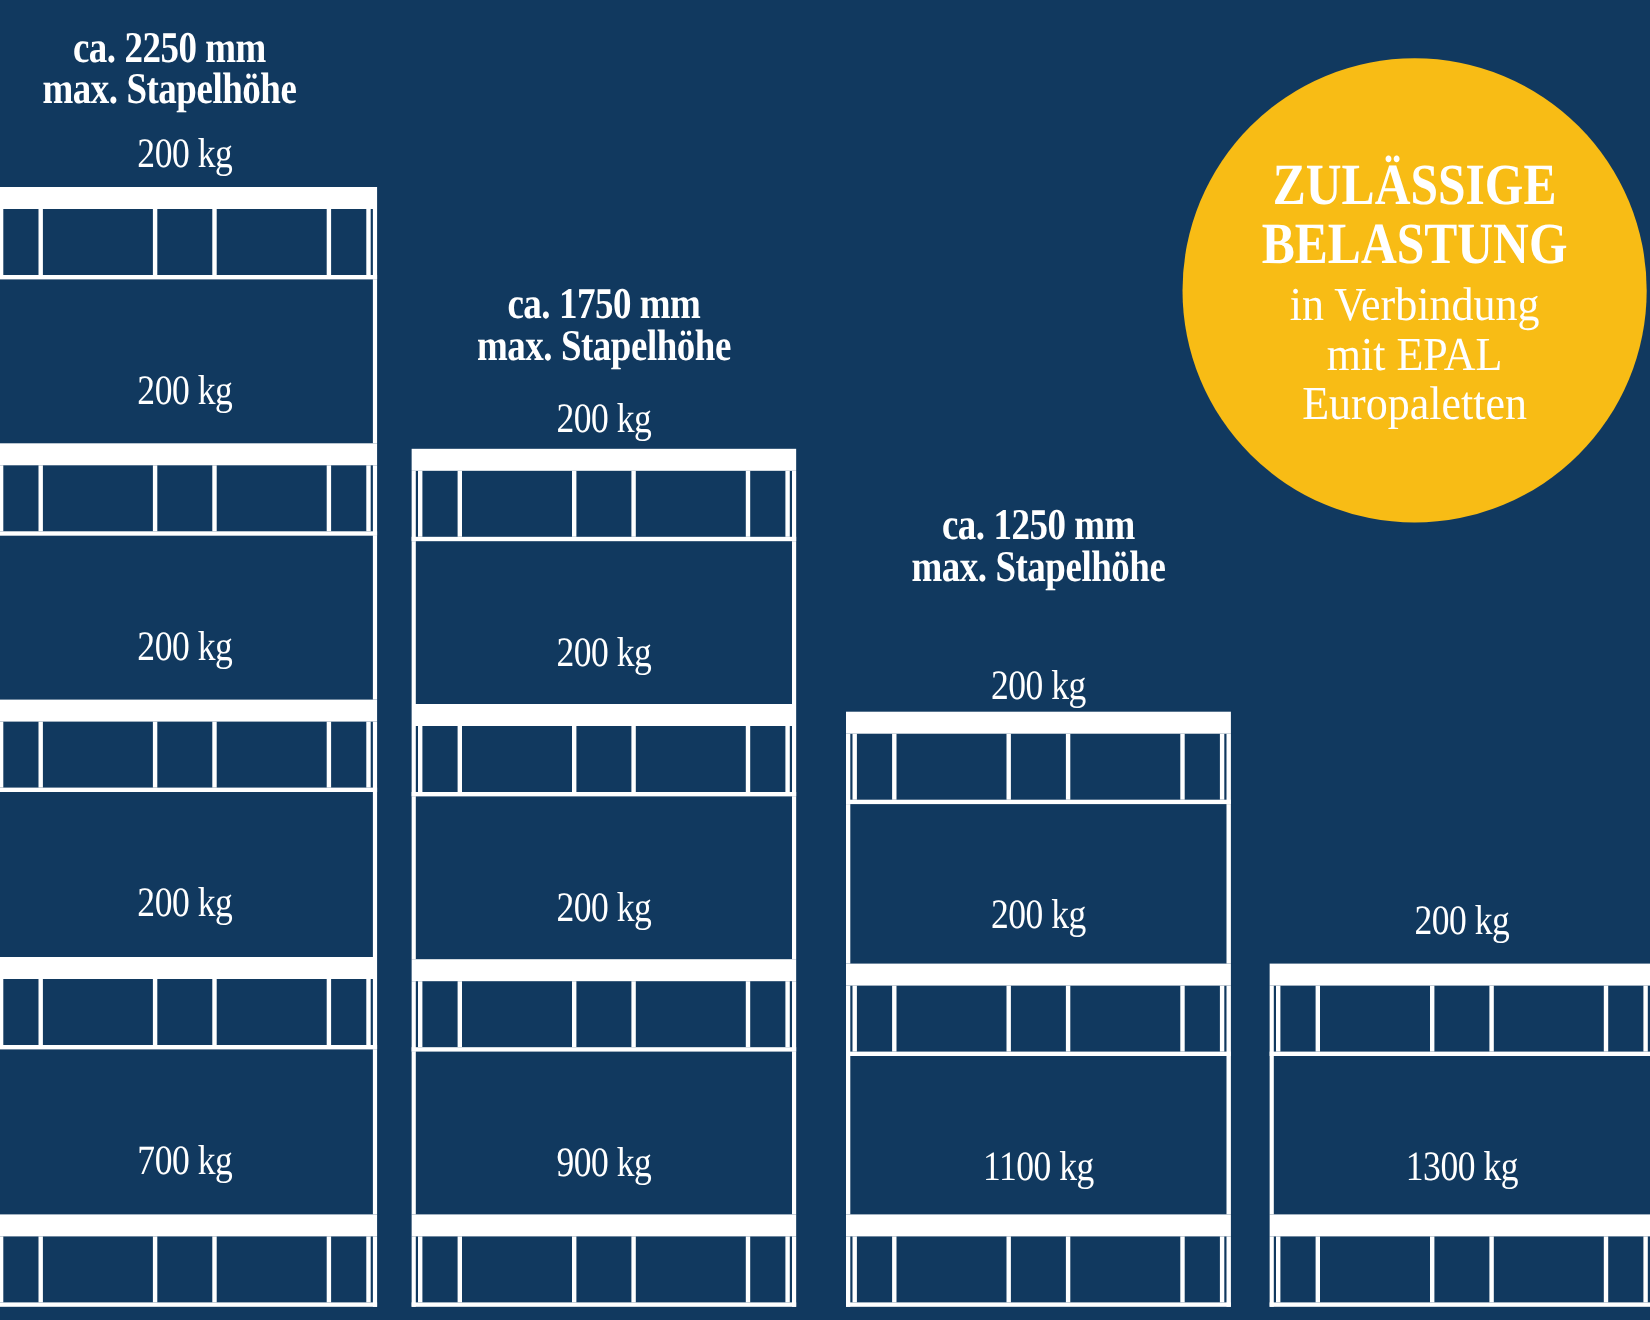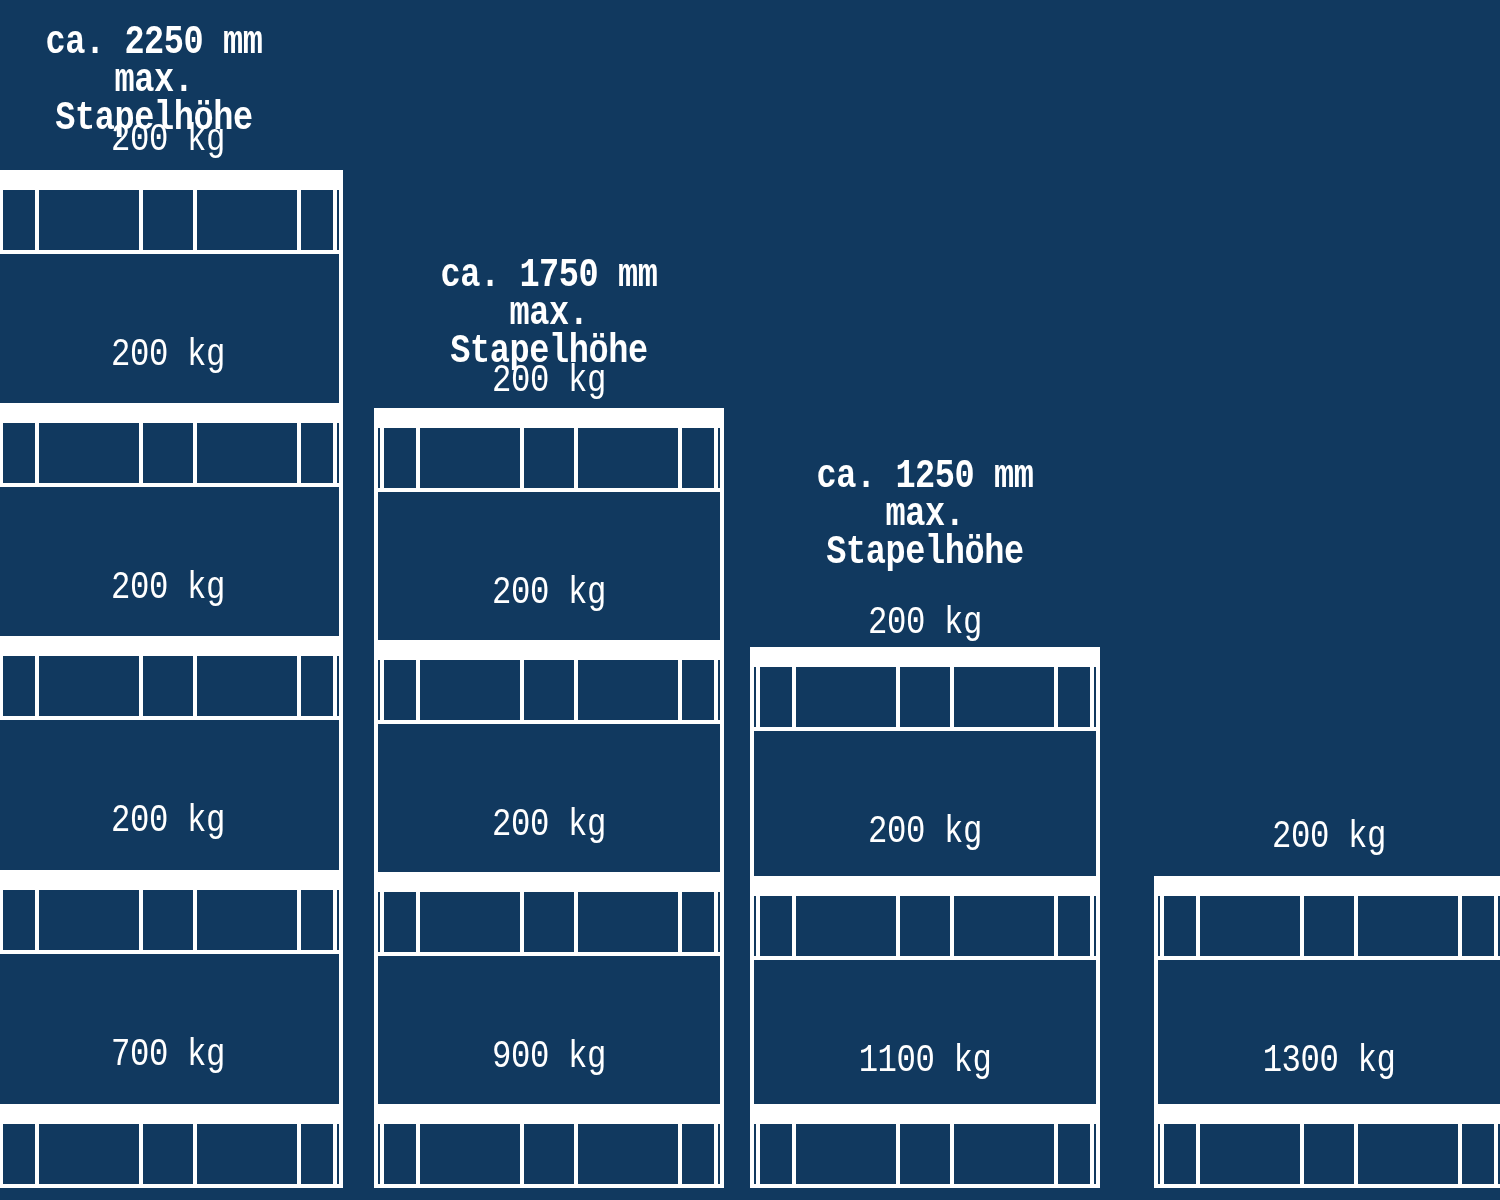--- a/index.html
+++ b/index.html
@@ -6,21 +6,21 @@
     --color-background:#11395F;
     --color-line:#FFFFFF;
     --color-badge:#F8BC15;
     --color-text:#FFFFFF;
   }
   *{box-sizing:border-box}
   html,body{margin:0;padding:0;background:var(--color-background)}
   .canvas{
     position:relative;width:1500px;height:1200px;overflow:hidden;
     background:var(--color-background);
-    font-family:Liberation Mono, monospace;
+    font-family:Liberation Serif, serif;
     color:var(--color-text);
   }
   .stack{position:absolute;top:0;width:350px;height:1200px}
   .stack svg{position:absolute;left:0;top:0;display:block}
   svg rect{fill:var(--color-line)}
   .stack-title{
     position:absolute;width:350px;text-align:center;
     font-weight:bold;font-size:40px;line-height:38px;
     letter-spacing:-0.5px;transform:scaleX(0.84);
   }
@@ -107,21 +107,21 @@
     <div class="stack-title" style="top:257px">
       <div>ca. 1750 mm</div>
       <div>max. Stapelhöhe</div>
     </div>
     <div class="load-label" style="top:357px">200 kg</div>
     <div class="load-label" style="top:569px">200 kg</div>
     <div class="load-label" style="top:801px">200 kg</div>
     <div class="load-label" style="top:1033px">900 kg</div>
   </div>
 
-  <div class="stack" style="left:750px">
+  <div class="stack" style="left:769px">
     <svg viewBox="0 0 350 1200" width="350" height="1200">
       <use href="#pallet" y="647"></use>
       <use href="#pallet" y="876"></use>
       <use href="#pallet" y="1104"></use>
       <rect x="0" y="731" width="4" height="145"></rect>
       <rect x="346" y="731" width="4" height="145"></rect>
       <rect x="0" y="960" width="4" height="144"></rect>
       <rect x="346" y="960" width="4" height="144"></rect>
     </svg>
     <div class="stack-title" style="top:458px">
@@ -137,14 +137,25 @@
     <svg viewBox="0 0 350 1200" width="350" height="1200">
       <use href="#pallet" y="876"></use>
       <use href="#pallet" y="1104"></use>
       <rect x="0" y="960" width="4" height="144"></rect>
       <rect x="346" y="960" width="4" height="144"></rect>
     </svg>
     <div class="load-label" style="top:813px">200 kg</div>
     <div class="load-label" style="top:1037px">1300 kg</div>
   </div>
 
+  <div class="badge">
+    <div class="badge-bold">
+      <div>ZULÄSSIGE</div>
+      <div>BELASTUNG</div>
+    </div>
+    <div class="badge-reg">
+      <div>in Verbindung</div>
+      <div>mit EPAL</div>
+      <div>Europaletten</div>
+    </div>
+  </div>
 
 </div>
 
 </body></html>

